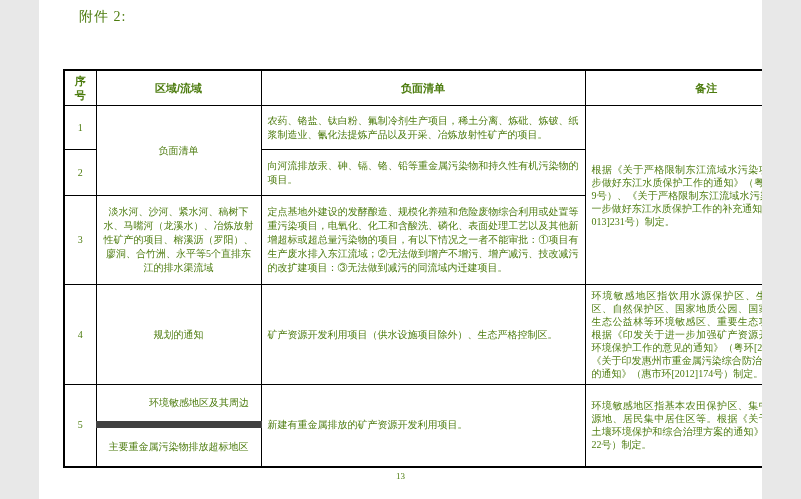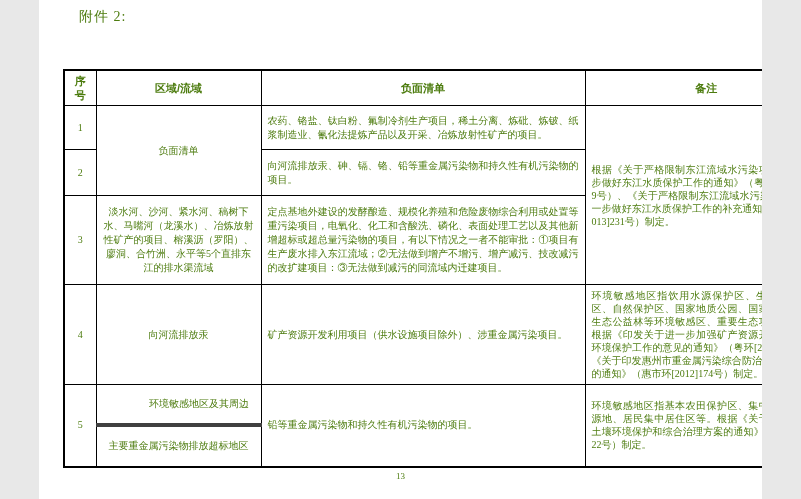--- a/index.html
+++ b/index.html
@@ -43,21 +43,21 @@
   td.cell-no { text-align:center; }
   td.cell-region { text-align:center; }
   td.cell-industry { text-align:justify; }
   td.cell-remark { text-align:justify; line-height:13px; }
   tr.r1 { height:44px; }
   tr.r2 { height:46px; }
   tr.r3 { height:89px; }
   tr.r4 { height:100px; }
   tr.r5a { height:40px; }
   tr.r5b { height:42px; }
-  td.thick-bottom { border-bottom:4px solid #404040;padding-left:47px; }
+  td.thick-bottom { border-bottom:7px solid #404040;padding-left:47px; }
   .page-number {
     position:absolute; left:0; right:0; top:471px;
     text-align:center; font-size:9px;
   }
 </style>
 </head>
 <body>
 
 <div class="page">
 
@@ -90,28 +90,28 @@
         <td class="cell-no">2</td>
         <td class="cell-industry">向河流排放汞、砷、镉、铬、铅等重金属污染物和持久性有机污染物的项目。</td>
       </tr>
       <tr class="r3">
         <td class="cell-no">3</td>
         <td class="cell-region">淡水河、沙河、紧水河、稿树下水、马嘴河（龙溪水）、冶炼放射性矿产的项目、榕溪沥（罗阳）、廖洞、合竹洲、永平等5个直排东江的排水渠流域</td>
         <td class="cell-industry">定点基地外建设的发酵酿造、规模化养殖和危险废物综合利用或处置等重污染项目，电氧化、化工和含酸洗、磷化、表面处理工艺以及其他新增超标或超总量污染物的项目，有以下情况之一者不能审批：①项目有生产废水排入东江流域；②无法做到增产不增污、增产减污、技改减污的改扩建项目：③无法做到减污的同流域内迁建项目。</td>
       </tr>
       <tr class="r4">
         <td class="cell-no">4</td>
-        <td class="cell-region">向河流排放汞</td>
-        <td class="cell-industry">矿产资源开发利用项目（供水设施项目除外）、涉重金属污染项目。</td>
+        <td class="cell-region">规划的通知</td>
+        <td class="cell-industry">矿产资源开发利用项目（供水设施项目除外）、生态严格控制区。</td>
         <td class="cell-remark">环境敏感地区指饮用水源保护区、生态严格控制区、自然保护区、国家地质公园、国家森林公园、生态公益林等环境敏感区、重要生态功能保护区。根据《印发关于进一步加强矿产资源开发利用生态环境保护工作的意见的通知》（粤环[2012]37号）、《关于印发惠州市重金属污染综合防治“十二五”规划的通知》（惠市环[2012]174号）制定。</td>
       </tr>
       <tr class="r5a">
         <td class="cell-no" rowspan="2">5</td>
         <td class="cell-region thick-bottom">环境敏感地区及其周边</td>
-        <td class="cell-industry" rowspan="2">铅等重金属污染物和持久性有机污染物的项目。</td>
+        <td class="cell-industry" rowspan="2">新建有重金属排放的矿产资源开发利用项目。</td>
         <td class="cell-remark" rowspan="2">环境敏感地区指基本农田保护区、集中式饮用水水源地、居民集中居住区等。根据《关于印发广东省土壤环境保护和综合治理方案的通知》（粤环[2014]22号）制定。</td>
       </tr>
       <tr class="r5b">
         <td class="cell-region">主要重金属污染物排放超标地区</td>
       </tr>
     </tbody>
   </table>
 
   <div class="page-number">13</div>
 

